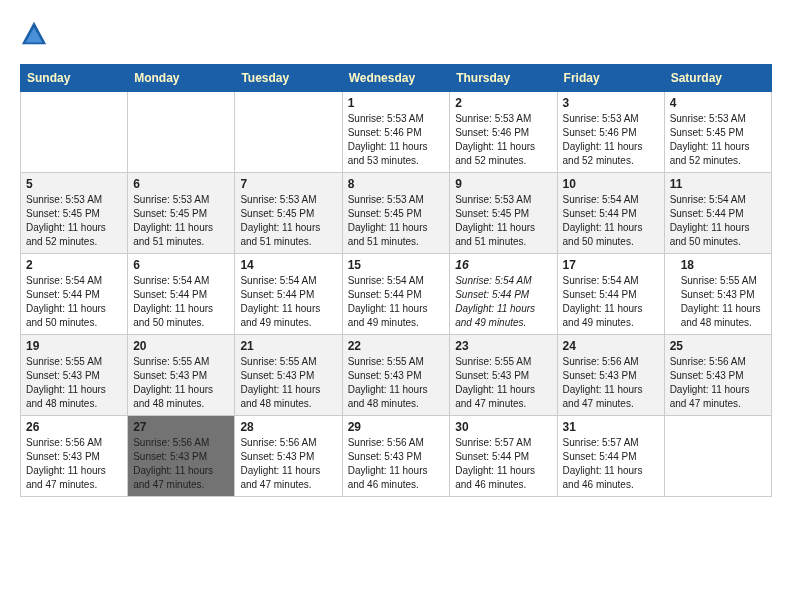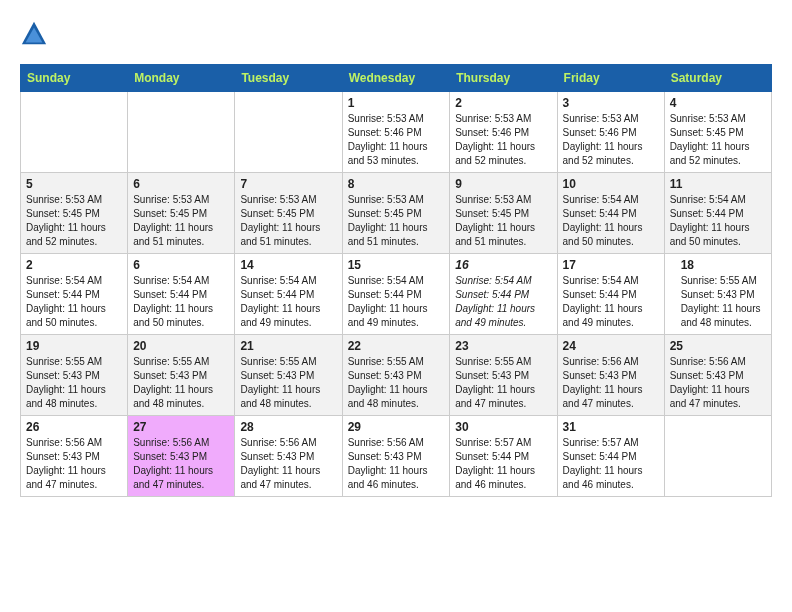--- a/index.html
+++ b/index.html
@@ -51,21 +51,21 @@
     .title-location {
       font-size: 16px;
       color: #333;
     }
     .calendar {
       width: 100%;
       border-collapse: collapse;
     }
     .calendar th {
       background: #1a5fa8;
-      color: #bef264;
+      color: #fef9c3;
       font-size: 12px;
       font-weight: bold;
       padding: 6px 6px;
       text-align: left;
       border: 1px solid #1a5fa8;
     }
     .calendar td {
       vertical-align: top;
       border: 1px solid #ccc;
       padding: 4px 5px;
@@ -316,21 +316,21 @@
         </td>
       </tr>
       <tr>
         <td style="background: rgb(255, 255, 255);">
           <span class="day-number">26</span>
           <div class="day-info" style="white-space: pre-line;">Sunrise: 5:56 AM
 Sunset: 5:43 PM
 Daylight: 11 hours
 and 47 minutes.</div>
         </td>
-        <td style="background: #f0abfc; margin-left: 13px;">
+        <td style="background: #737373; margin-left: 13px;">
           <span class="day-number">27</span>
           <div class="day-info" style="white-space: pre-line;">Sunrise: 5:56 AM
 Sunset: 5:43 PM
 Daylight: 11 hours
 and 47 minutes.</div>
         </td>
         <td style="background: rgb(255, 255, 255);">
           <span class="day-number">28</span>
           <div class="day-info" style="white-space: pre-line;">Sunrise: 5:56 AM
 Sunset: 5:43 PM

